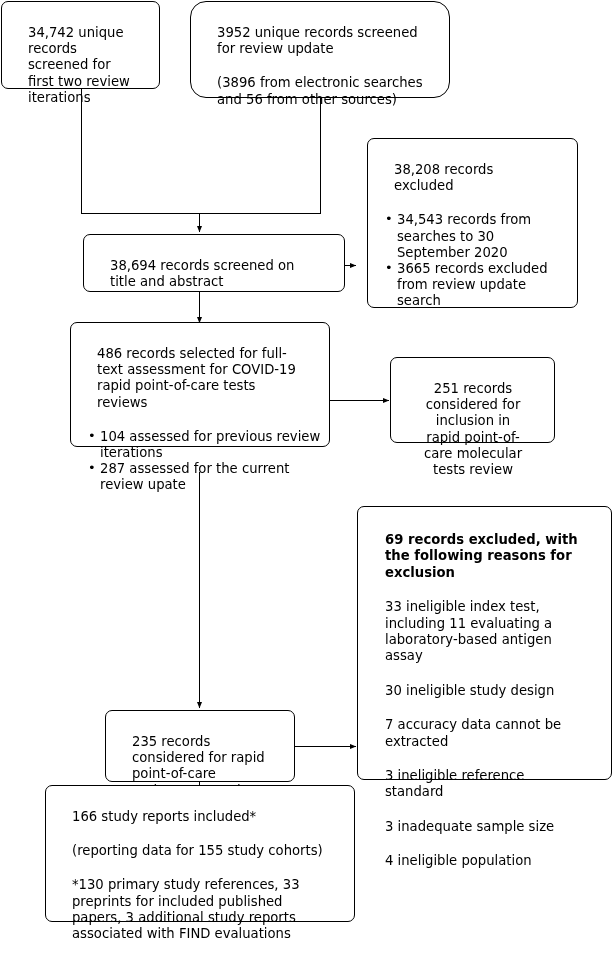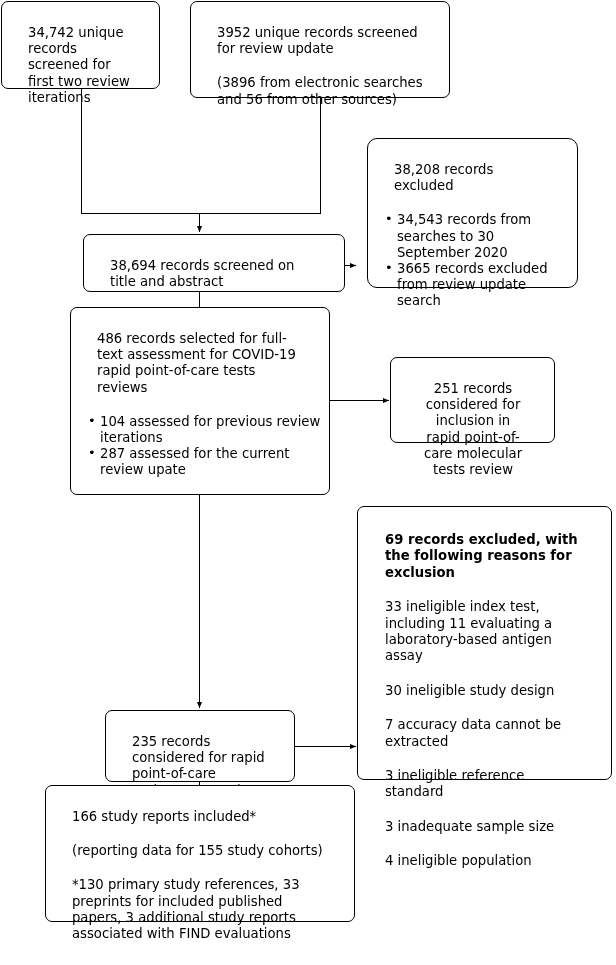--- a/index.html
+++ b/index.html
@@ -62,24 +62,24 @@
   }
   .box .hdr-bold {
     font-weight: bold;
   }
   .tight p + p {
     margin-top: 10px;
   }
 
   
   #box-first-two        { left: 1px;   top: 1px;   width: 159px; height: 88px; }
-  #box-update-records   { left: 190px; top: 1px;   width: 260px; height: 97px; }
-  #box-excluded-38208   { left: 367px; top: 138px; width: 211px; height: 150px; border-radius: 10px; }
+  #box-update-records   { left: 190px; top: 1px;   width: 260px; height: 97px; border-radius: 16px; }
+  #box-excluded-38208   { left: 367px; top: 138px; width: 211px; height: 170px; }
   #box-screened-38694   { left: 83px;  top: 234px; width: 262px; height: 58px; }
-  #box-selected-486     { left: 70px;  top: 307px; width: 260px; height: 188px; }
+  #box-selected-486     { left: 70px;  top: 322px; width: 260px; height: 125px; }
   #box-molecular-251    { left: 390px; top: 357px; width: 165px; height: 86px; text-align: center; }
   #box-excluded-69      { left: 357px; top: 506px; width: 255px; height: 274px; }
   #box-antigen-235      { left: 105px; top: 710px; width: 190px; height: 72px; }
   #box-included-166     { left: 45px;  top: 785px; width: 310px; height: 137px; }
 
   #box-excluded-69 { font-size: 13.2px; line-height: 16.4px; padding: 7px 9px 5px 9px; }
   #box-excluded-69 p + p { margin-top: 12px; }
 
   
   #connectors {

